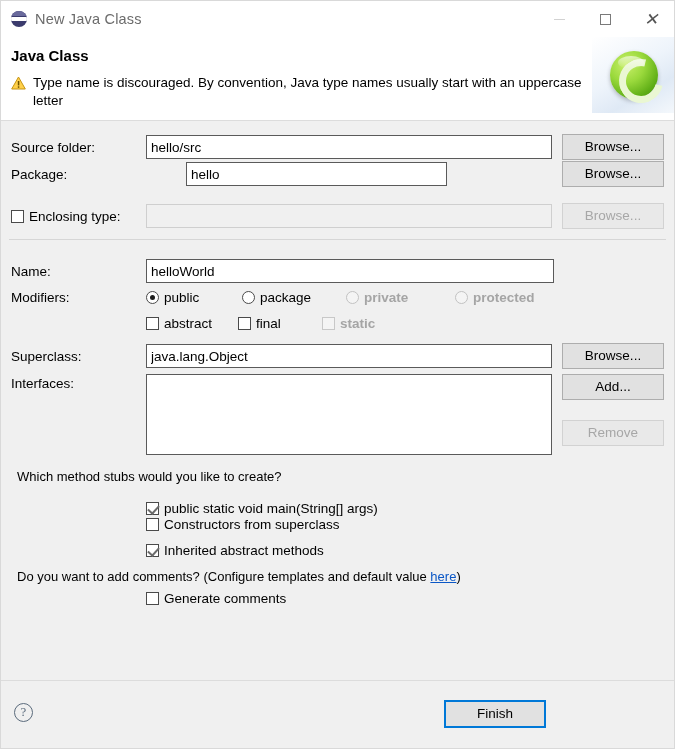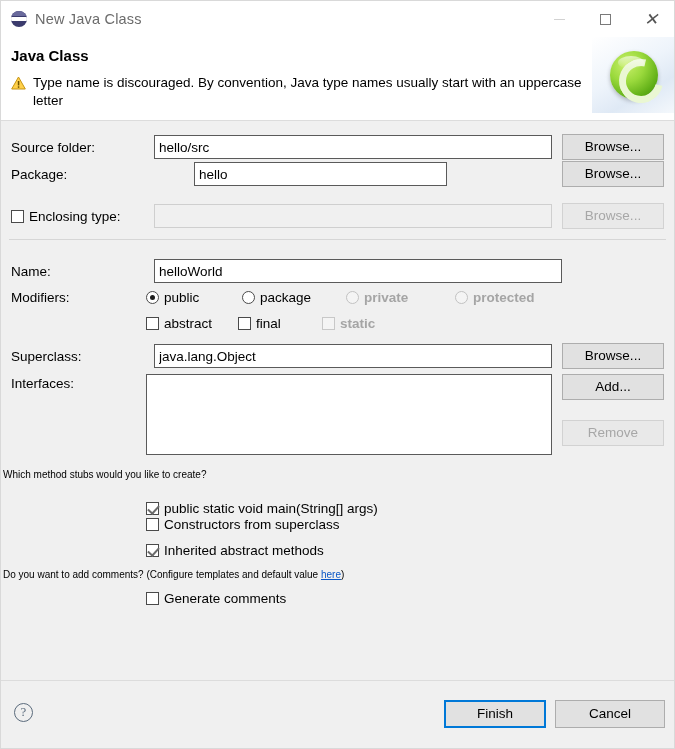--- a/index.html
+++ b/index.html
@@ -138,21 +138,20 @@
 
   .txt {
     height: 24px;
     border: 1px solid #5a5a5a;
     background: #ffffff;
     font-family: "Liberation Sans", sans-serif;
     font-size: 13.5px;
     color: #000;
     padding: 7px 4px;
     outline: none;
-    margin-left: 8px;
   }
   .txt.disabled {
     border: 1px solid #cfcfcf;
     background: #f0f0f0;
     color: #9a9a9a;
   }
 
   .btn {
     height: 26px;
     min-width: 102px;
@@ -206,21 +205,21 @@
   }
   .cbox.disabled { border-color:#c8c8c8; background:#f4f4f4; }
   .opt-label { font-size: 13.5px; }
   .opt-label.disabled { color: #a5a5a5; font-weight: bold; }
 
   .listbox {
     border: 1px solid #5a5a5a;
     background: #ffffff;
   }
 
-  .question-line { position: absolute; left: 2px; font-size: 10px; }
+  .question-line { position: absolute; left: 16px; font-size: 13px; }
   .link { color: #0b57c6; text-decoration: underline; }
 
   
   .footer {
     flex: 0 0 68px;
     background: #f0f0f0;
     border-top: 1px solid #dcdcdc;
     position: relative;
   }
   .help-icon {
@@ -387,16 +386,15 @@
         <span class="cbox"></span>
         <span class="opt-label">Generate comments</span>
       </span>
     </div>
 
   </div>
 
   <div class="footer">
     <div class="help-icon">?</div>
     <button class="btn default" style="left:443px; width:88px;">Finish</button>
-    <button class="btn" style="left:554px; width:110px;">Cancel</button>
   </div>
 
 </div>
 
 </body></html>

